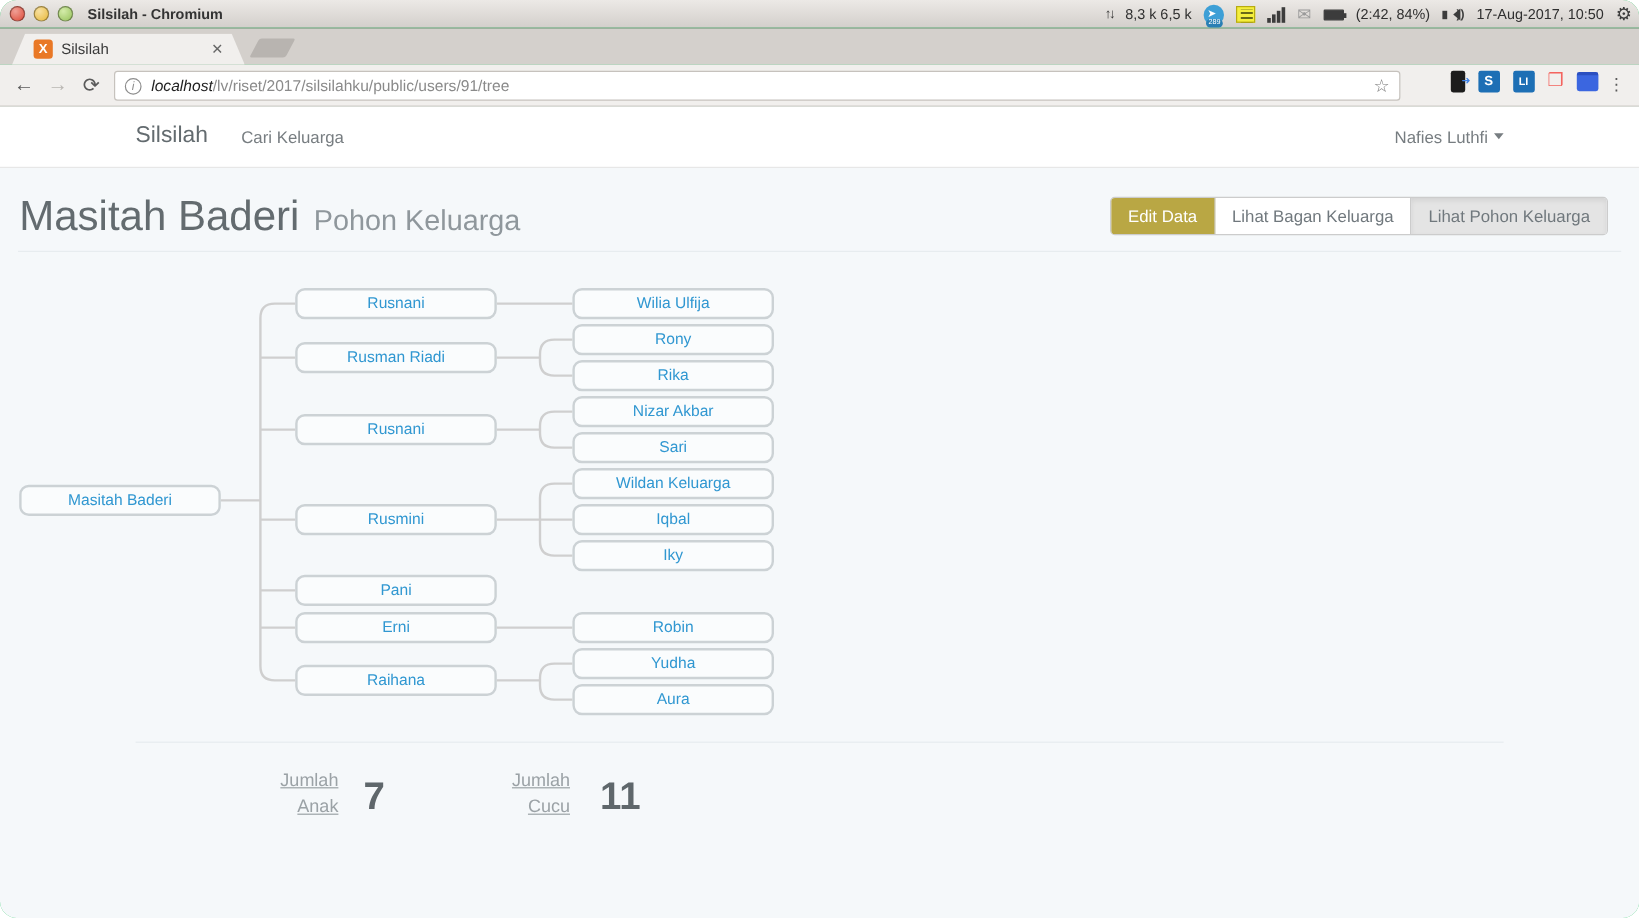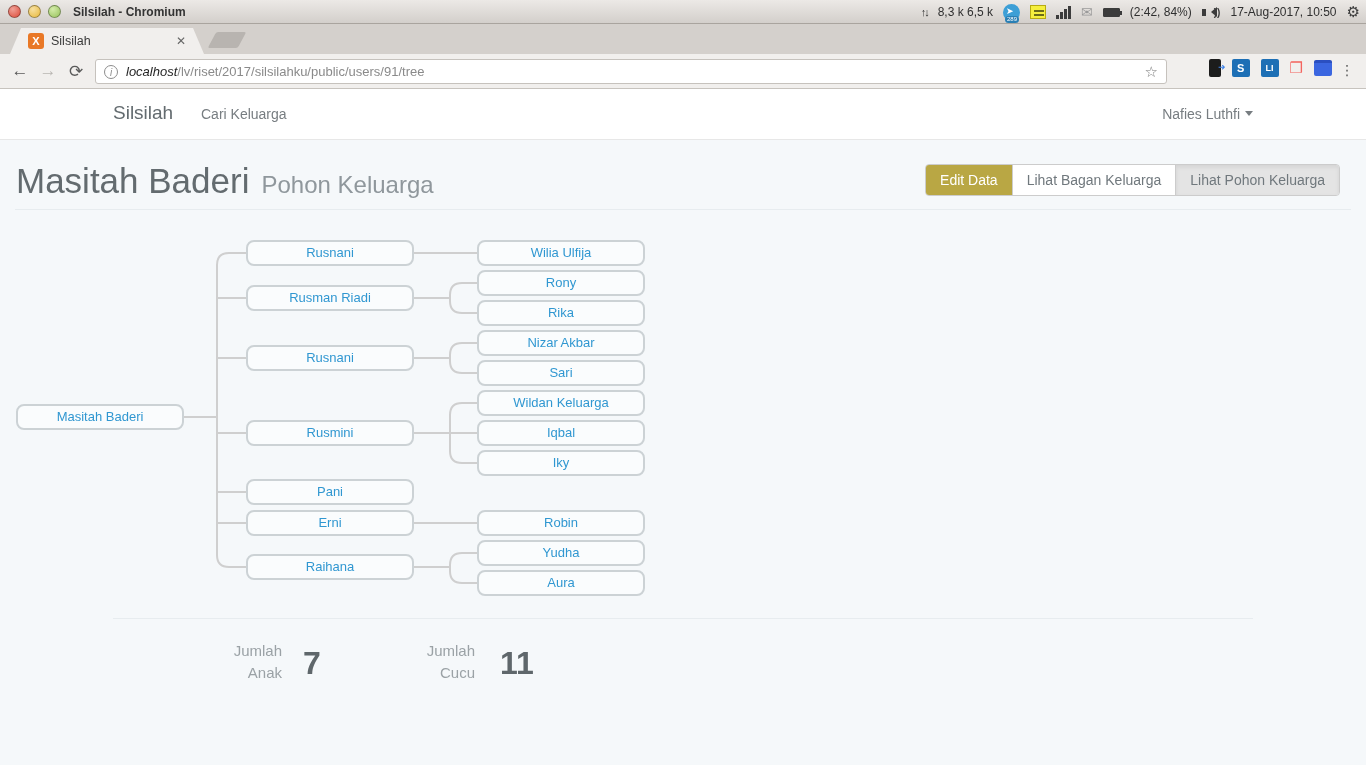--- a/index.html
+++ b/index.html
@@ -1,17 +1,17 @@
 <!DOCTYPE html>
 <html><head>
 <meta charset="utf-8">
 <style>
   * { margin:0; padding:0; box-sizing:border-box; }
   html,body { width:1366px; height:765px; font-family:"Liberation Sans", sans-serif; }
-  .screen { position:relative; width:1366px; height:765px; overflow:hidden; background:#22c55e; }
+  .screen { position:relative; width:1366px; height:765px; overflow:hidden; background:#22c55e;border-radius:14px; }
 
   
   .titlebar { position:absolute; top:0; left:0; width:1366px; height:24px;
     background:linear-gradient(#ece9e6,#d3cfcb); border-bottom:1px solid #a9a49e;
     display:flex; align-items:center; color:#2f2f2f; font-size:12px; }
   .winbtns { display:flex; gap:7px; margin-left:8px; }
   .winbtn { width:13px; height:13px; border-radius:50%; border:1px solid rgba(0,0,0,.35); }
   .winbtn.close { background:radial-gradient(circle at 35% 30%, #f0a096, #dd4b39); }
   .winbtn.min   { background:radial-gradient(circle at 35% 30%, #f7e0a0, #e8b93c); }
   .winbtn.max   { background:radial-gradient(circle at 35% 30%, #d4ecaa, #97c25b); }
@@ -90,21 +90,21 @@
   .btn.active { background:#e4e4e4; box-shadow:inset 0 2px 4px rgba(0,0,0,.08); }
 
   .hr1 { position:absolute; left:15px; top:120px; width:1336px; border-top:1px solid #e7ecef; }
   .hr2 { position:absolute; left:113px; top:529px; width:1140px; border-top:1px solid #e7ecef; }
 
   .treewrap { position:absolute; left:0; top:0; width:700px; height:520px; }
   .tree-svg { position:absolute; left:0; top:0; }
   .node { position:absolute; width:168px; height:26px; background:#fafcfd; border:2px solid #ccd2d5;
     border-radius:8px; color:#3097d1; font-size:13px; text-align:center; line-height:22px; }
 
-  .stat-label { position:absolute; width:122px; text-align:right; font-size:15px; color:#9ba2a6; line-height:22px; }
+  .stat-label { position:absolute; width:122px; text-align:right; font-size:15px; color:#9ba2a6; line-height:22px;text-decoration:underline; }
   .stat-value { position:absolute; font-size:32px; font-weight:bold; color:#5f676b; }
 </style>
 </head>
 <body>
 
 <div class="screen">
 
   <div class="titlebar">
     <div class="winbtns">
       <div class="winbtn close"></div>

